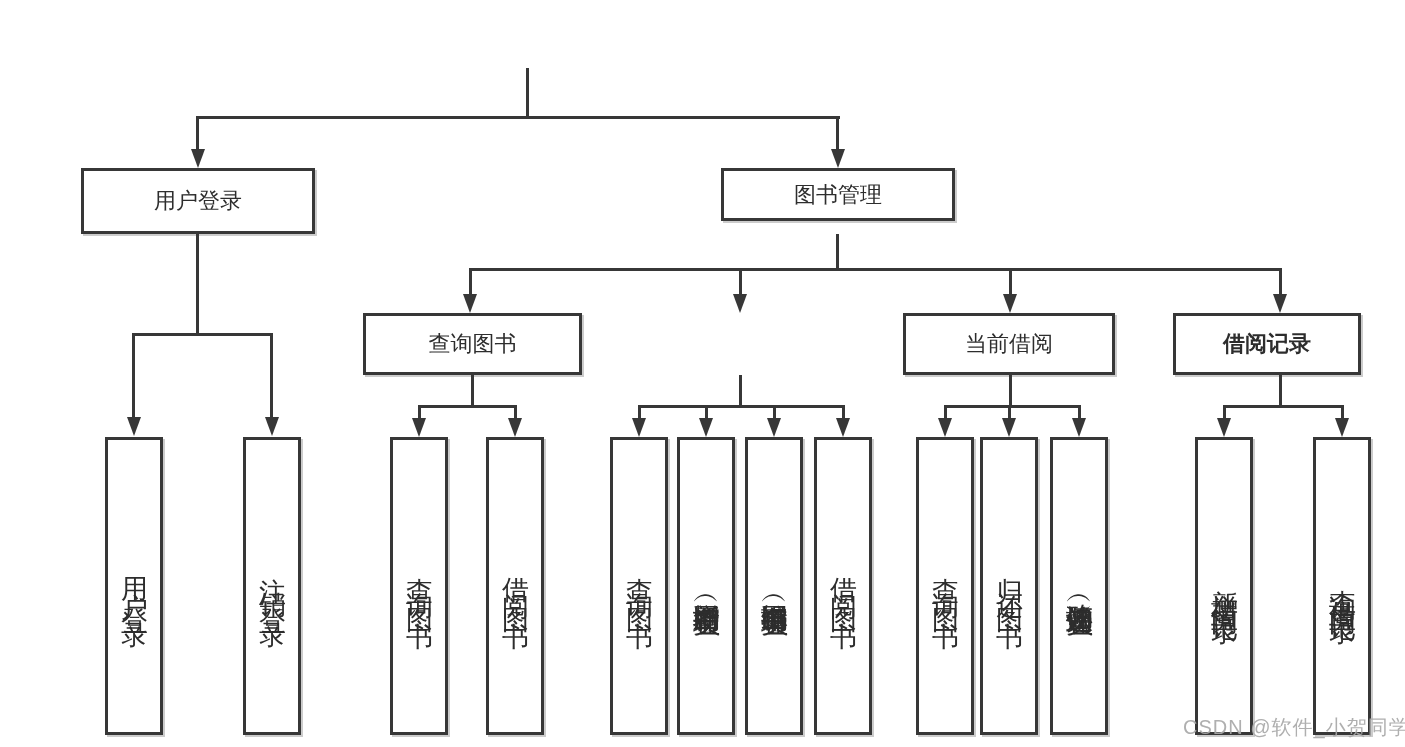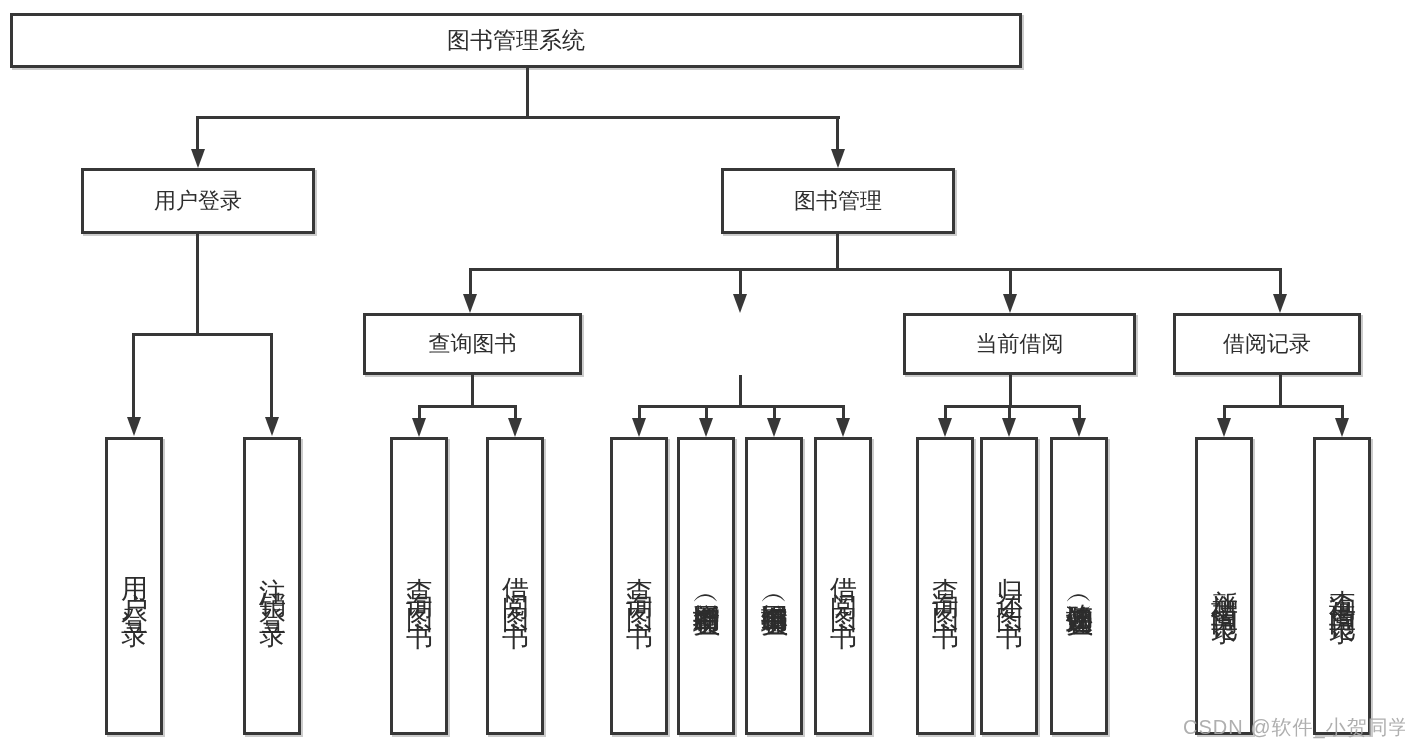--- a/index.html
+++ b/index.html
@@ -31,53 +31,52 @@
   .watermark{
     position:absolute;left:1183px;top:714px;font-size:20px;
     color:rgba(168,168,168,0.92);white-space:nowrap;z-index:5;letter-spacing:1px;
   }
 </style>
 </head>
 <body>
 
 <div class="canvas">
 
-  <div class="box root" style="left:10px;top:13px;width:1012px;height:55px;">图书管理系统</div>
 
   <div class="vl" style="left:526px;top:68px;height:50px;"></div>
   <div class="hl" style="left:197px;top:116px;width:643px;"></div>
   <div class="vl" style="left:196px;top:116px;height:34px;"></div>
   <div class="arr" style="left:191px;top:149px;"></div>
   <div class="vl" style="left:836px;top:116px;height:34px;"></div>
   <div class="arr" style="left:831px;top:149px;"></div>
 
   <div class="box hbox" style="left:81px;top:168px;width:234px;height:66px;">用户登录</div>
-  <div class="box hbox" style="left:721px;top:168px;width:234px;height:66px;">图书管理</div>
+  <div class="box hbox" style="left:721px;top:168px;width:234px;height:53px;">图书管理</div>
 
   <div class="vl" style="left:196px;top:234px;height:101px;"></div>
   <div class="hl" style="left:132px;top:333px;width:141px;"></div>
   <div class="vl" style="left:132px;top:333px;height:85px;"></div>
   <div class="arr" style="left:127px;top:417px;"></div>
   <div class="vl" style="left:270px;top:333px;height:85px;"></div>
   <div class="arr" style="left:265px;top:417px;"></div>
 
   <div class="vl" style="left:836px;top:234px;height:36px;"></div>
   <div class="hl" style="left:469px;top:268px;width:813px;"></div>
   <div class="vl" style="left:469px;top:268px;height:27px;"></div>
   <div class="arr" style="left:463px;top:294px;"></div>
   <div class="vl" style="left:739px;top:268px;height:27px;"></div>
   <div class="arr" style="left:733px;top:294px;"></div>
   <div class="vl" style="left:1009px;top:268px;height:27px;"></div>
   <div class="arr" style="left:1003px;top:294px;"></div>
   <div class="vl" style="left:1279px;top:268px;height:27px;"></div>
   <div class="arr" style="left:1273px;top:294px;"></div>
 
   <div class="box hbox" style="left:363px;top:313px;width:219px;height:62px;">查询图书</div>
-  <div class="box hbox" style="left:903px;top:313px;width:233px;height:62px;">当前借阅</div>
-  <div class="box hbox" style="left:1173px;top:313px;width:188px;height:62px;">借阅记录</div>
+  <div class="box hbox" style="left:903px;top:313px;width:212px;height:62px;">当前借阅</div>
+  <div class="box hbox" style="left:1173px;top:313px;width:188px;height:62px;font-weight:bold;">借阅记录</div>
 
   <div class="vl" style="left:471px;top:375px;height:33px;"></div>
   <div class="hl" style="left:418px;top:405px;width:99px;"></div>
   <div class="vl" style="left:418px;top:405px;height:14px;"></div>
   <div class="arr" style="left:412px;top:418px;"></div>
   <div class="vl" style="left:514px;top:405px;height:14px;"></div>
   <div class="arr" style="left:508px;top:418px;"></div>
 
   <div class="vl" style="left:739px;top:375px;height:33px;"></div>
   <div class="hl" style="left:638px;top:405px;width:207px;"></div>

